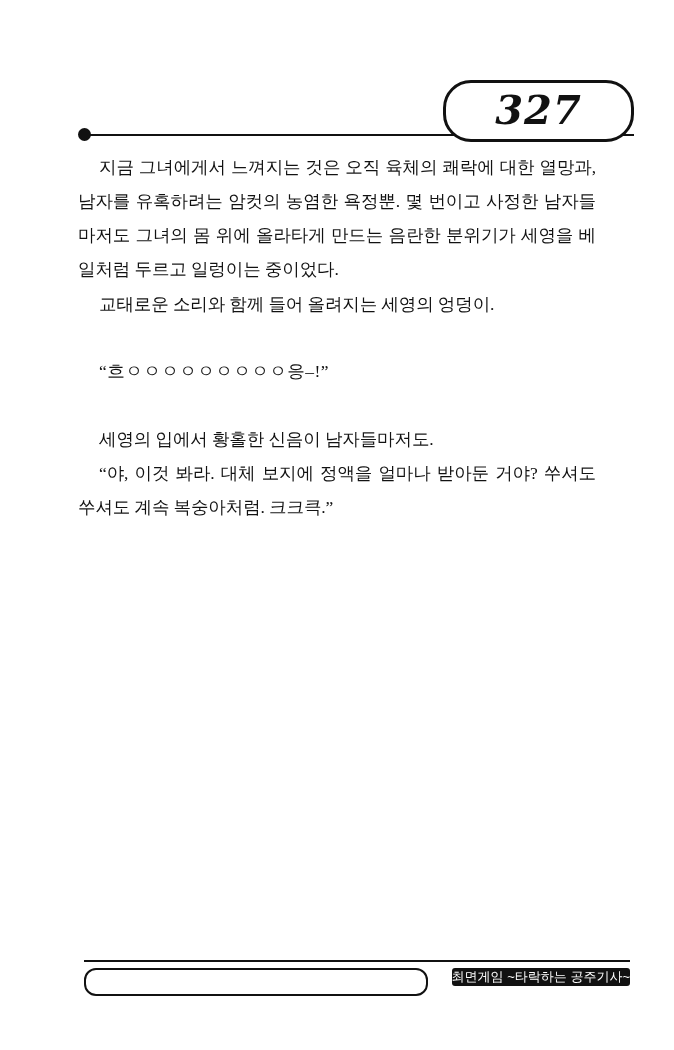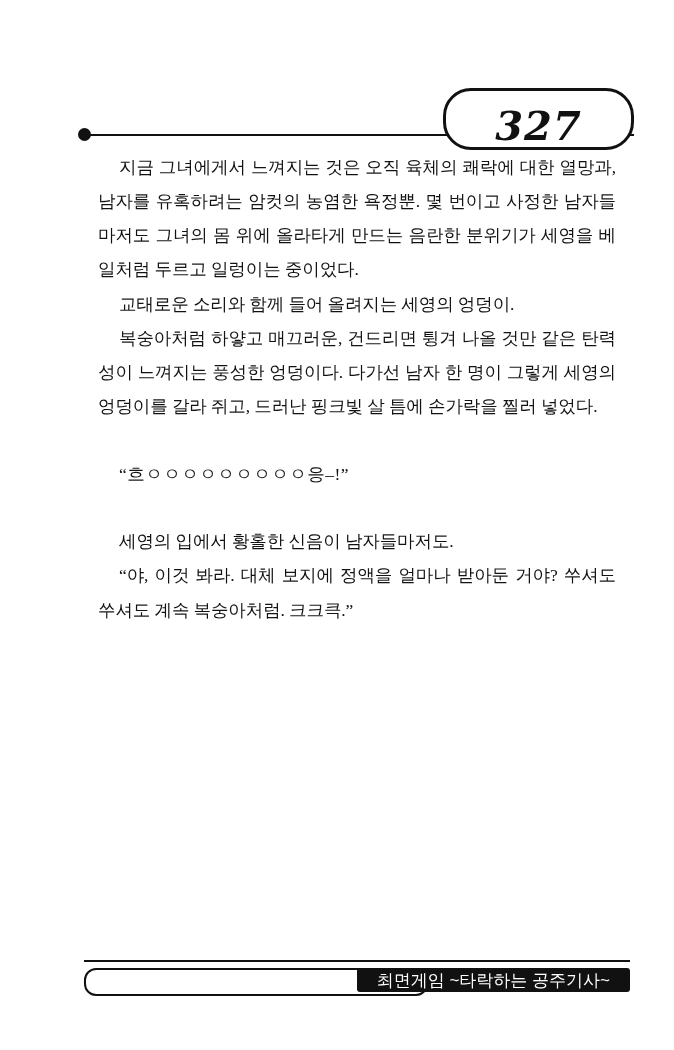--- a/index.html
+++ b/index.html
@@ -25,29 +25,29 @@
   .header {
     position: absolute;
     top: 72px;
     left: 0;
     right: 0;
     height: 70px;
   }
 
   .page-number-badge {
     position: absolute;
-    top: 16px;
+    top: 8px;
     right: 40px;
     width: 185px;
     height: 56px;
     border: 3px solid #111;
     border-radius: 28px;
     background: #fff;
     display: flex;
-    align-items: flex-end;
+    align-items: center;
     justify-content: center;
   }
   .page-number-badge .num {
     font-family: "DejaVu Serif", serif;
     font-size: 40px;
     font-weight: 700;
     font-style: italic;
     letter-spacing: 1px;
     line-height: 1;
     color: #111;
@@ -76,21 +76,20 @@
   .content {
     position: absolute;
     top: 150px;
     left: 78px;
     width: 518px;
     font-size: 17.5px;
     line-height: 1.95;
     text-align: justify;
     letter-spacing: -0.1px;
     color: #121212;
-    margin-left: 20px;
   }
 
   .content p {
     margin: 0;
   }
   .content p.indent {
     text-indent: 1.2em;
   }
   .content p.gap {
     margin-top: 1.92em;
@@ -126,52 +125,51 @@
     width: 340px;
     height: 24px;
     border: 2px solid #111;
     border-radius: 12px;
     background: #fff;
   }
   .footer-label {
     position: absolute;
     top: 8px;
     right: 44px;
-    height: 24px;
+    height: 18px;
     min-width: 170px;
     background: #111;
     color: #fff;
     border-radius: 3px;
     font-family: "Liberation Sans", sans-serif;
-    font-size: 17px;
+    font-size: 13px;
     display: flex;
     align-items: center;
     justify-content: center;
-    padding: 0 20px;
+    padding: 0 0;
     box-sizing: border-box;
     letter-spacing: 0px;
   }
 </style>
 </head>
 <body>
 
 <div class="page">
 
   <div class="header">
     <div class="header-dot"></div>
     <div class="header-rule"></div>
     <div class="page-number-badge">
       <span class="num">327</span>
     </div>
   </div>
 
   <div class="content" id="content">
       <p class="indent">지금 그녀에게서 느껴지는 것은 오직 육체의 쾌락에 대한 열망과, 남자를 유혹하려는 암컷의 농염한 욕정뿐. 몇 번이고 사정한 남자들마저도 그녀의 몸 위에 올라타게 만드는 음란한 분위기가 세영을 베일처럼 두르고 일렁이는 중이었다.</p>
       <p class="indent">교태로운 소리와 함께 들어 올려지는 세영의 엉덩이.</p>
-      <p class="indent">복숭아처럼 하얗고 매끄러운, 건드리면 튕겨 나올 것만 같은 탄력성이 느껴지는 풍성한 엉덩이다. 다가선 남자 한 명이 그렇게 세영의 엉덩이를 갈라 쥐고, 드러난 핑크빛 살 틈에 손가락을 찔러 넣었다.</p>
       <p class="shout gap">“흐ㅇㅇㅇㅇㅇㅇㅇㅇㅇ응–!”</p>
       <p class="indent gap">세영의 입에서 황홀한 신음이 남자들마저도.</p>
       <p class="indent">“야, 이것 봐라. 대체 보지에 정액을 얼마나 받아둔 거야? 쑤셔도 쑤셔도 계속 복숭아처럼. 크크큭.”</p>
     </div>
 
   <div class="footer">
     <div class="footer-rule"></div>
     <div class="footer-box"></div>
     <div class="footer-label">최면게임 ~타락하는 공주기사~</div>
   </div>

